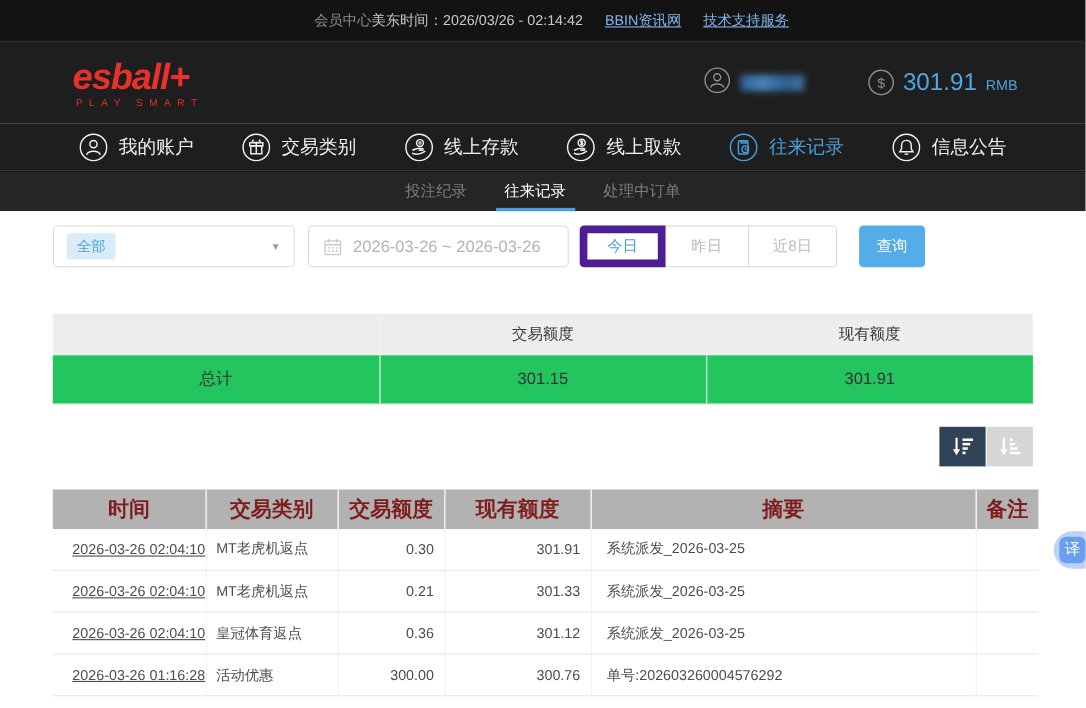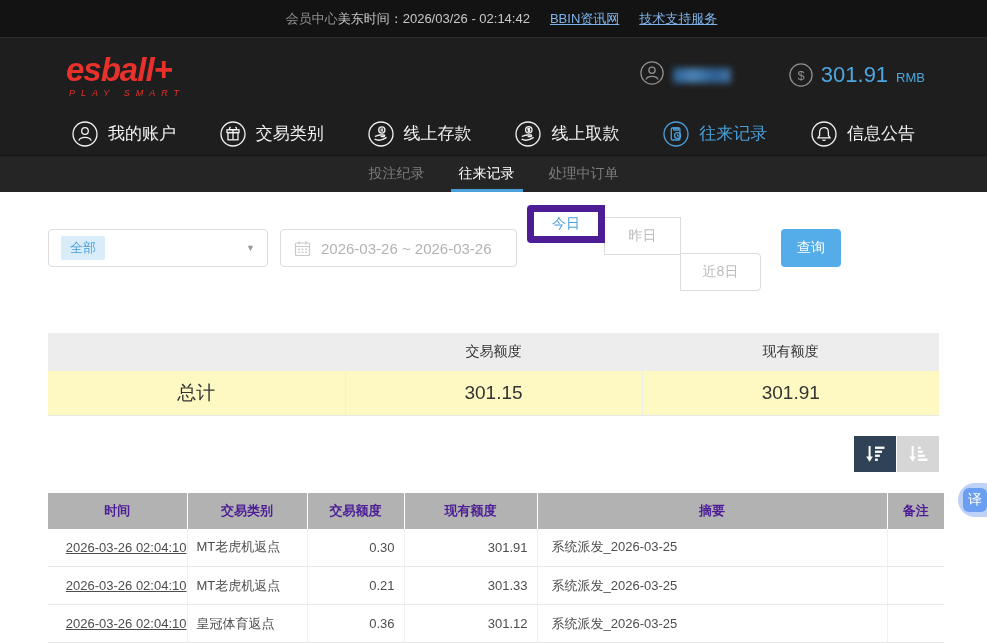--- a/index.html
+++ b/index.html
@@ -23,21 +23,21 @@
   .siteheader {
     height:74px; background:#1e1e1e; display:flex; align-items:center;
     justify-content:space-between; padding:0 62px 0 66px;gap:23px;
   }
   .logo { line-height:1; cursor:pointer; }
   .logo-main {
     color:#e8312b; font-size:33px; font-weight:bold; font-style:italic;
     letter-spacing:-1px; display:block;
   }
   .logo-sub {
-    color:#e8312b; font-size:9px; font-style:italic; letter-spacing:6px;
+    color:#e8312b; font-size:9px; letter-spacing:6px;
     display:block; margin-top:3px; margin-left:3px;text-align:right;
   }
   .user-area { display:flex; align-items:center; gap:58px; }
   .user-chip { display:flex; align-items:center; gap:9px; }
   .blur-name {
     width:58px; height:15px; border-radius:2px;
     background:linear-gradient(90deg,#2d5f93 0%,#4b83b5 35%,#2d5f93 70%,#44719c 100%);
     filter:blur(3px);
   }
   .balance-chip { display:flex; align-items:baseline; gap:8px; }
@@ -88,52 +88,52 @@
     padding:0 13px; cursor:pointer; background:#fff;
   }
   .date-text { color:#b3b3b3; font-size:15px; }
   .quick-group { margin-left:10px; display:flex; }
   .qbtn {
     height:38px; border:1px solid #dcdcdc; background:#fff; color:#bcbcbc;
     font-size:14px; display:flex; align-items:center; justify-content:center;
     cursor:pointer; margin-left:-1px; position:relative;
   }
   .qbtn:first-child { border-radius:4px 0 0 4px; margin-left:0; }
-  .qbtn:last-child { border-radius:0 4px 4px 0;margin-top:48px; }
-  .qbtn.w1 { width:78px; } .qbtn.w2 { width:77px;margin-top:12px; } .qbtn.w3 { width:81px; }
+  .qbtn:last-child { border-radius:0 4px 4px 0; }
+  .qbtn.w1 { width:78px; } .qbtn.w2 { width:77px; } .qbtn.w3 { width:81px; }
   .qbtn.active { border:7px solid #4c1d95; color:#4a9fd9; z-index:1; border-radius:4px 0 0 4px; }
   .search-btn {
     margin-left:20px; width:60px; height:38px; background:#54ace8; color:#fff;
     border:none; border-radius:4px; font-size:14px; cursor:pointer;
     display:flex; align-items:center; justify-content:center;
     font-family:inherit;
   }
   
   .summary-table { margin-top:42px; width:100%; border-collapse:collapse; table-layout:fixed; }
   .summary-table th {
     background:#ededed; height:38px; font-size:14px; color:#333;
     font-weight:normal; text-align:center;
   }
   .summary-table td {
-    background:#fef9c3; height:44px; text-align:center; font-size:19px;
+    background:#22c55e; height:44px; text-align:center; font-size:15px;
     color:#333; border-bottom:1px solid #e8e8e8;
   }
   .summary-table td + td { border-left:1px solid #ededed; }
   
   .sort-row { margin-top:20px; display:flex; justify-content:flex-end; }
   .sort-btn {
     width:42px; height:36px; display:flex; align-items:center;
     justify-content:center; cursor:pointer; border:none;
   }
   .sort-btn.desc { background:#2f4256; }
   .sort-btn.asc  { background:#d6d6d6; margin-left:1px; }
   
   .data-table { margin-top:21px; width:100%; border-collapse:collapse; table-layout:fixed; }
   .data-table th {
-    background:#b2b2b2; color:#4c1d95; height:36px; font-size:13px;
+    background:#b2b2b2; color:#7f1d1d; height:36px; font-size:19px;
     font-weight:bold; border-right:1px solid #fff; text-align:center;
   }
   .data-table th:last-child { border-right:none; }
   .data-table td {
     height:38px; font-size:13px; color:#4d4d4d;
     border-bottom:1px solid #e8e8e8; border-right:1px solid #f0f0f0;
     white-space:nowrap; overflow:hidden;
   }
   .data-table td:last-child { border-right:none; }
   .cell-time { padding-left:10px; text-align:right; font-size:13.5px;text-decoration:underline; }
@@ -378,20 +378,28 @@
           <td class="cell-note"></td>
         </tr>
         <tr>
           <td class="cell-time">2026-03-26 02:04:10</td>
           <td class="cell-type">皇冠体育返点</td>
           <td class="cell-amount">0.36</td>
           <td class="cell-balance">301.12</td>
           <td class="cell-summary">系统派发_2026-03-25</td>
           <td class="cell-note"></td>
         </tr>
+        <tr>
+          <td class="cell-time">2026-03-26 01:16:28</td>
+          <td class="cell-type">活动优惠</td>
+          <td class="cell-amount">300.00</td>
+          <td class="cell-balance">300.76</td>
+          <td class="cell-summary">单号:202603260004576292</td>
+          <td class="cell-note"></td>
+        </tr>
       </tbody>
   </table>
 
 </div>
 
 <div class="translate-widget">
   <button class="translate-btn">译</button>
 </div>
 
 </body></html>

